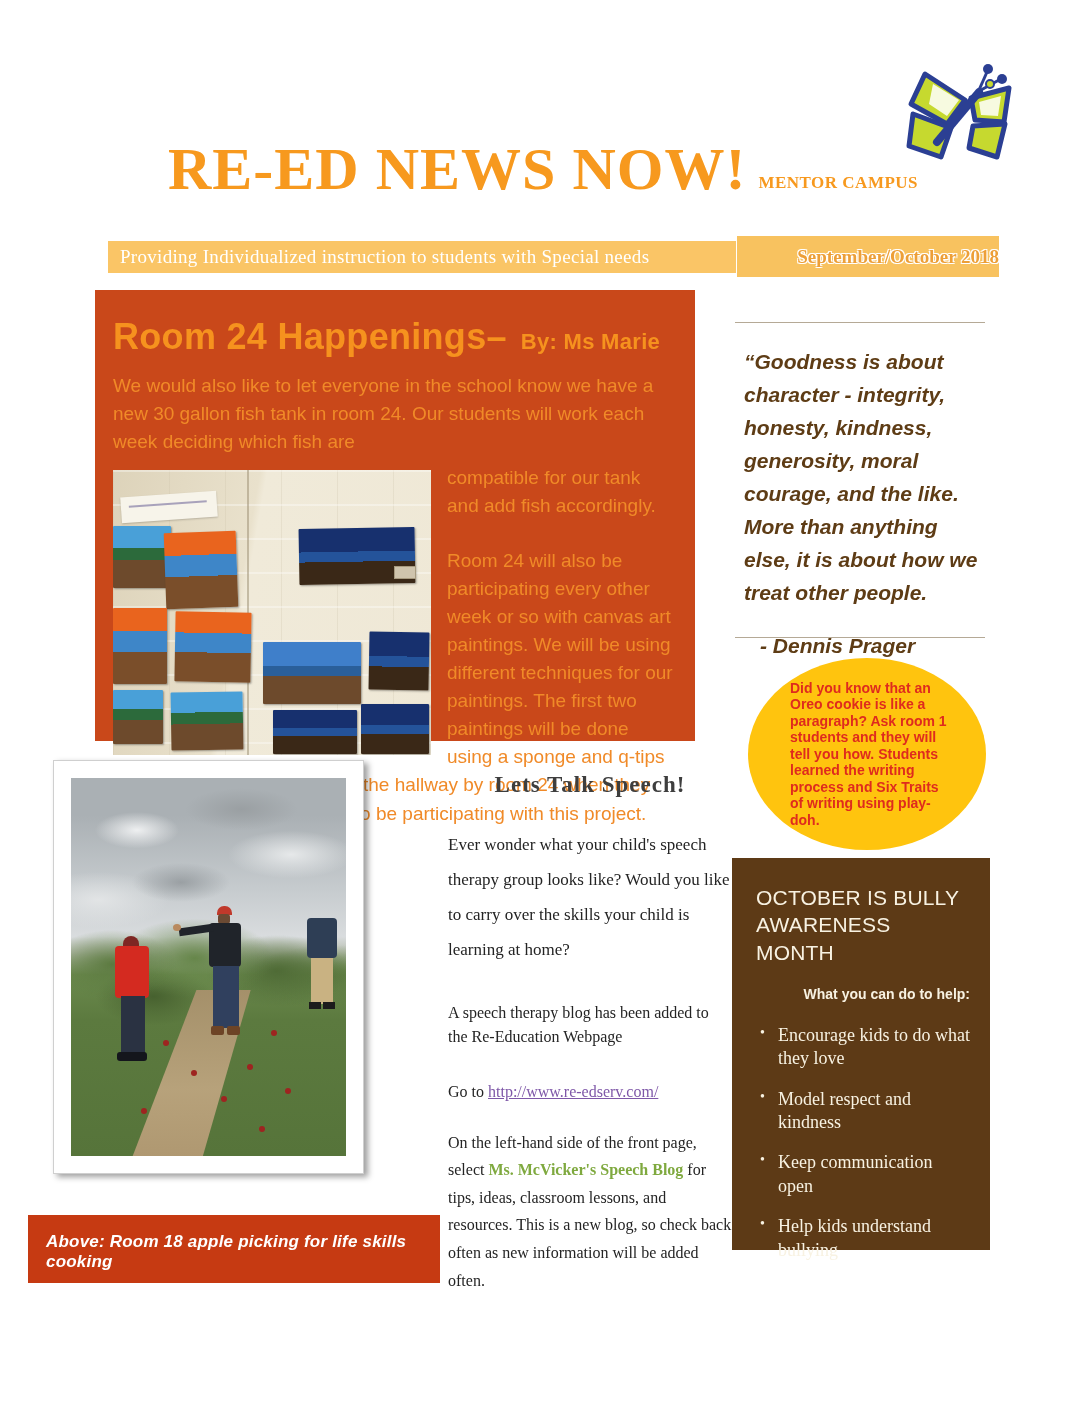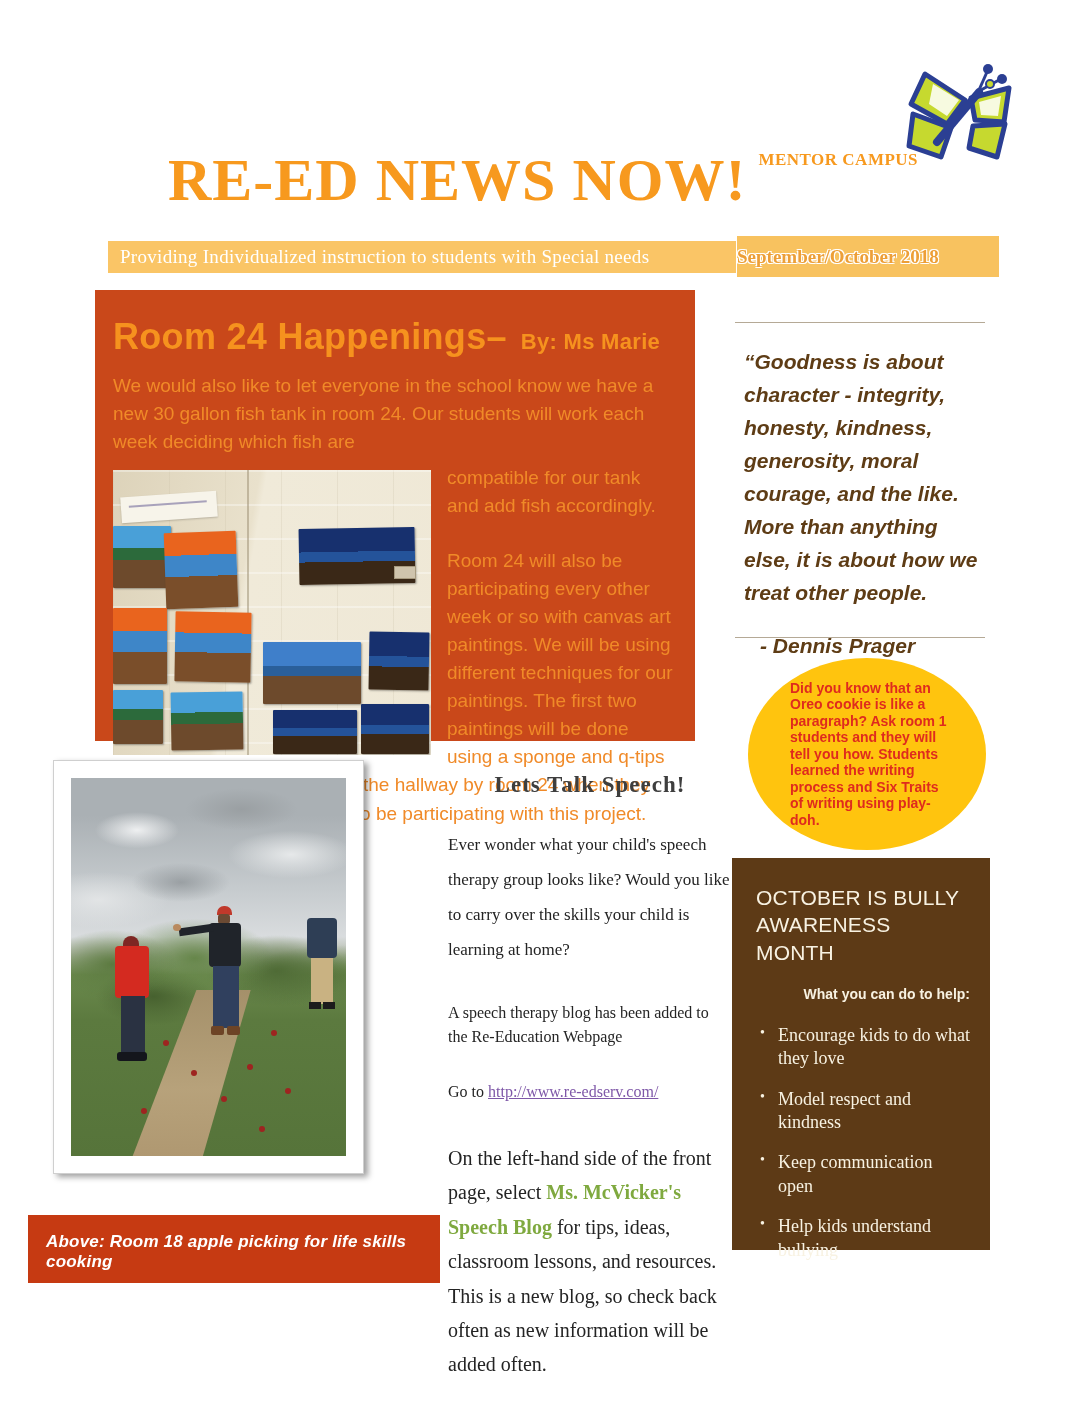--- a/index.html
+++ b/index.html
@@ -4,38 +4,38 @@
 <style>
   * { box-sizing: border-box; }
   html,body { margin:0; padding:0; }
   body {
     width:1088px; height:1408px; position:relative; background:#fff;
     font-family:"Liberation Sans", sans-serif; overflow:hidden;
   }
   .abs { position:absolute; }
 
   
-  .masthead { left:168px; top:150px; display:flex; }
+  .masthead { left:168px; top:139px; display:flex; align-items:flex-end; }
   .newsletter-title {
     font-family:"Liberation Serif", serif; font-weight:bold;
     font-size:60px; color:#F7991E; letter-spacing:1px; line-height:1;
   }
   .campus {
     font-family:"Liberation Serif", serif; font-weight:bold;
     font-size:17px; color:#F7991E; margin-left:12px; padding-bottom:6px;
     letter-spacing:.5px;
   }
   .banner {
     left:108px; top:241px; width:628px; height:32px; background:#FAC566;
     color:#fff; font-family:"Liberation Serif", serif; font-size:19px;
     display:flex; align-items:center; padding-left:12px; letter-spacing:.3px;
   }
   .datebox {
     left:737px; top:236px; width:262px; height:41px; background:#F8C25F;
-    display:flex; align-items:center; justify-content:flex-start;
+    display:flex; align-items:center; justify-content:flex-end;
     font-family:"Liberation Serif", serif; font-weight:bold; font-size:19px;
     color:#ED9F37;
     text-shadow:-1px -1px 0 #fff, 1px -1px 0 #fff, -1px 1px 0 #fff, 1px 1px 0 #fff;
   }
 
   
   .logo { left:903px; top:60px; width:112px; height:106px; }
 
   
   .room24 {
@@ -143,21 +143,21 @@
     letter-spacing:.2px;
     font-style:italic;
   }
 
   
   .speech { left:448px; top:772px; width:284px; font-family:"Liberation Serif", serif; color:#242424; }
   .speech h3 { margin:0; text-align:center; font-size:23px; color:#3e3e3e; letter-spacing:1px; }
   .speech .q { margin-top:30px; font-size:17px; line-height:2.05; }
   .speech .blog { margin-top:34px; font-size:16px; line-height:1.45; }
   .speech .goto { margin-top:28px; font-size:16px; line-height:1.95; }
-  .speech .select { margin-top:34px; font-size:20px; line-height:1.72; }
+  .speech .select { margin-top:22px; font-size:16px; line-height:1.72; }
   a.weblink { color:#7E57A8; text-decoration:underline; overflow-wrap:anywhere; }
   .greenlink { color:#7FA93F; font-weight:bold; cursor:pointer; }
 
   
   .clipart { float:right; width:106px; height:102px; margin:4px 0 6px 10px; position:relative; }
   .bubble { position:absolute; left:2px; top:0; width:100px; height:50px; background:#fff;
     border:2px solid #2b2b2b; border-radius:16px; display:flex; align-items:center; justify-content:center; }
   .bubble::after { content:""; position:absolute; left:10px; bottom:-10px; width:14px; height:14px;
     background:#fff; border-left:2px solid #2b2b2b; border-bottom:2px solid #2b2b2b;
     transform:skew(-20deg) rotate(-20deg); }

